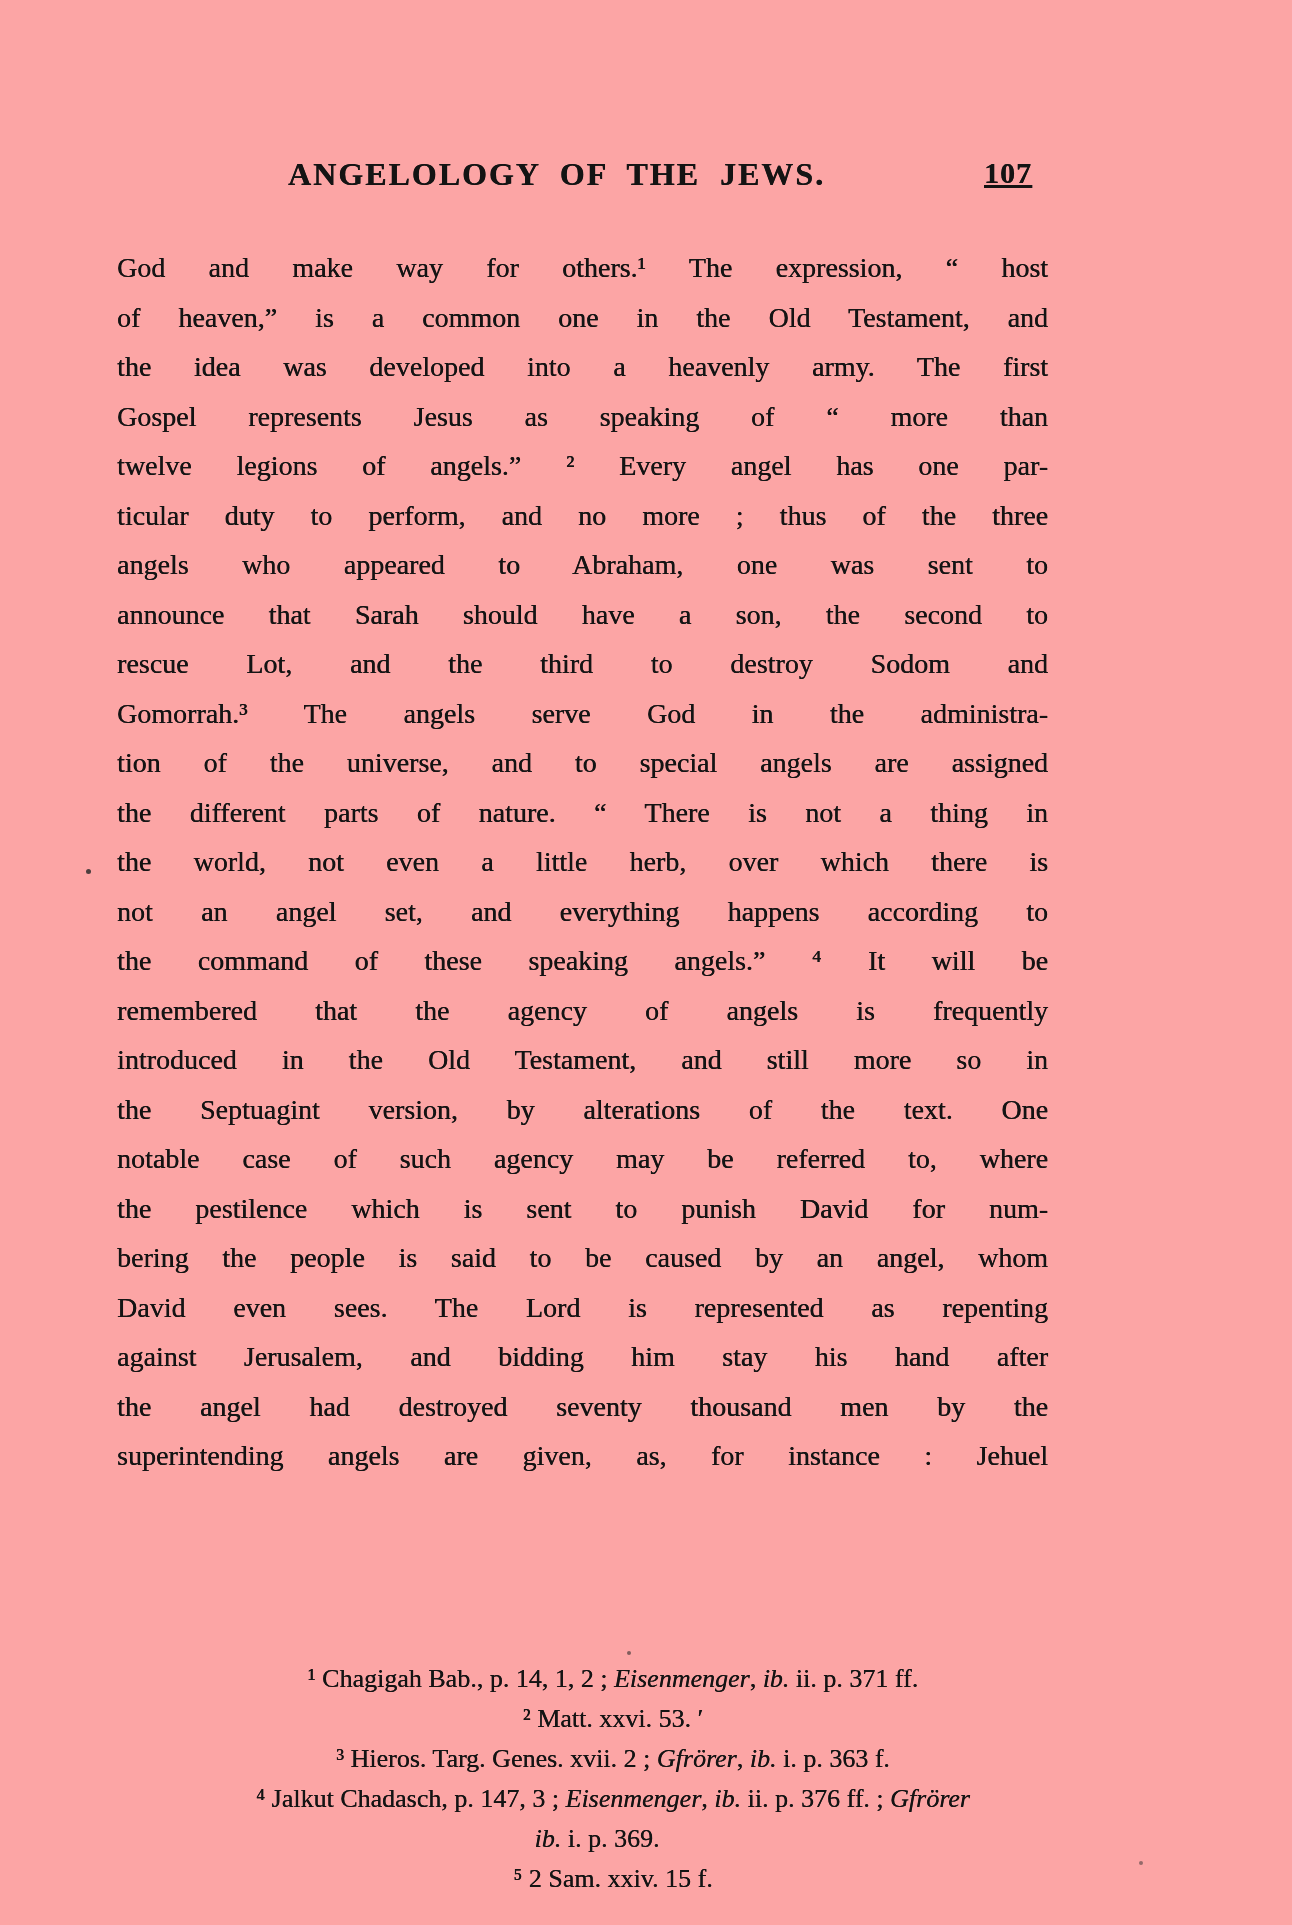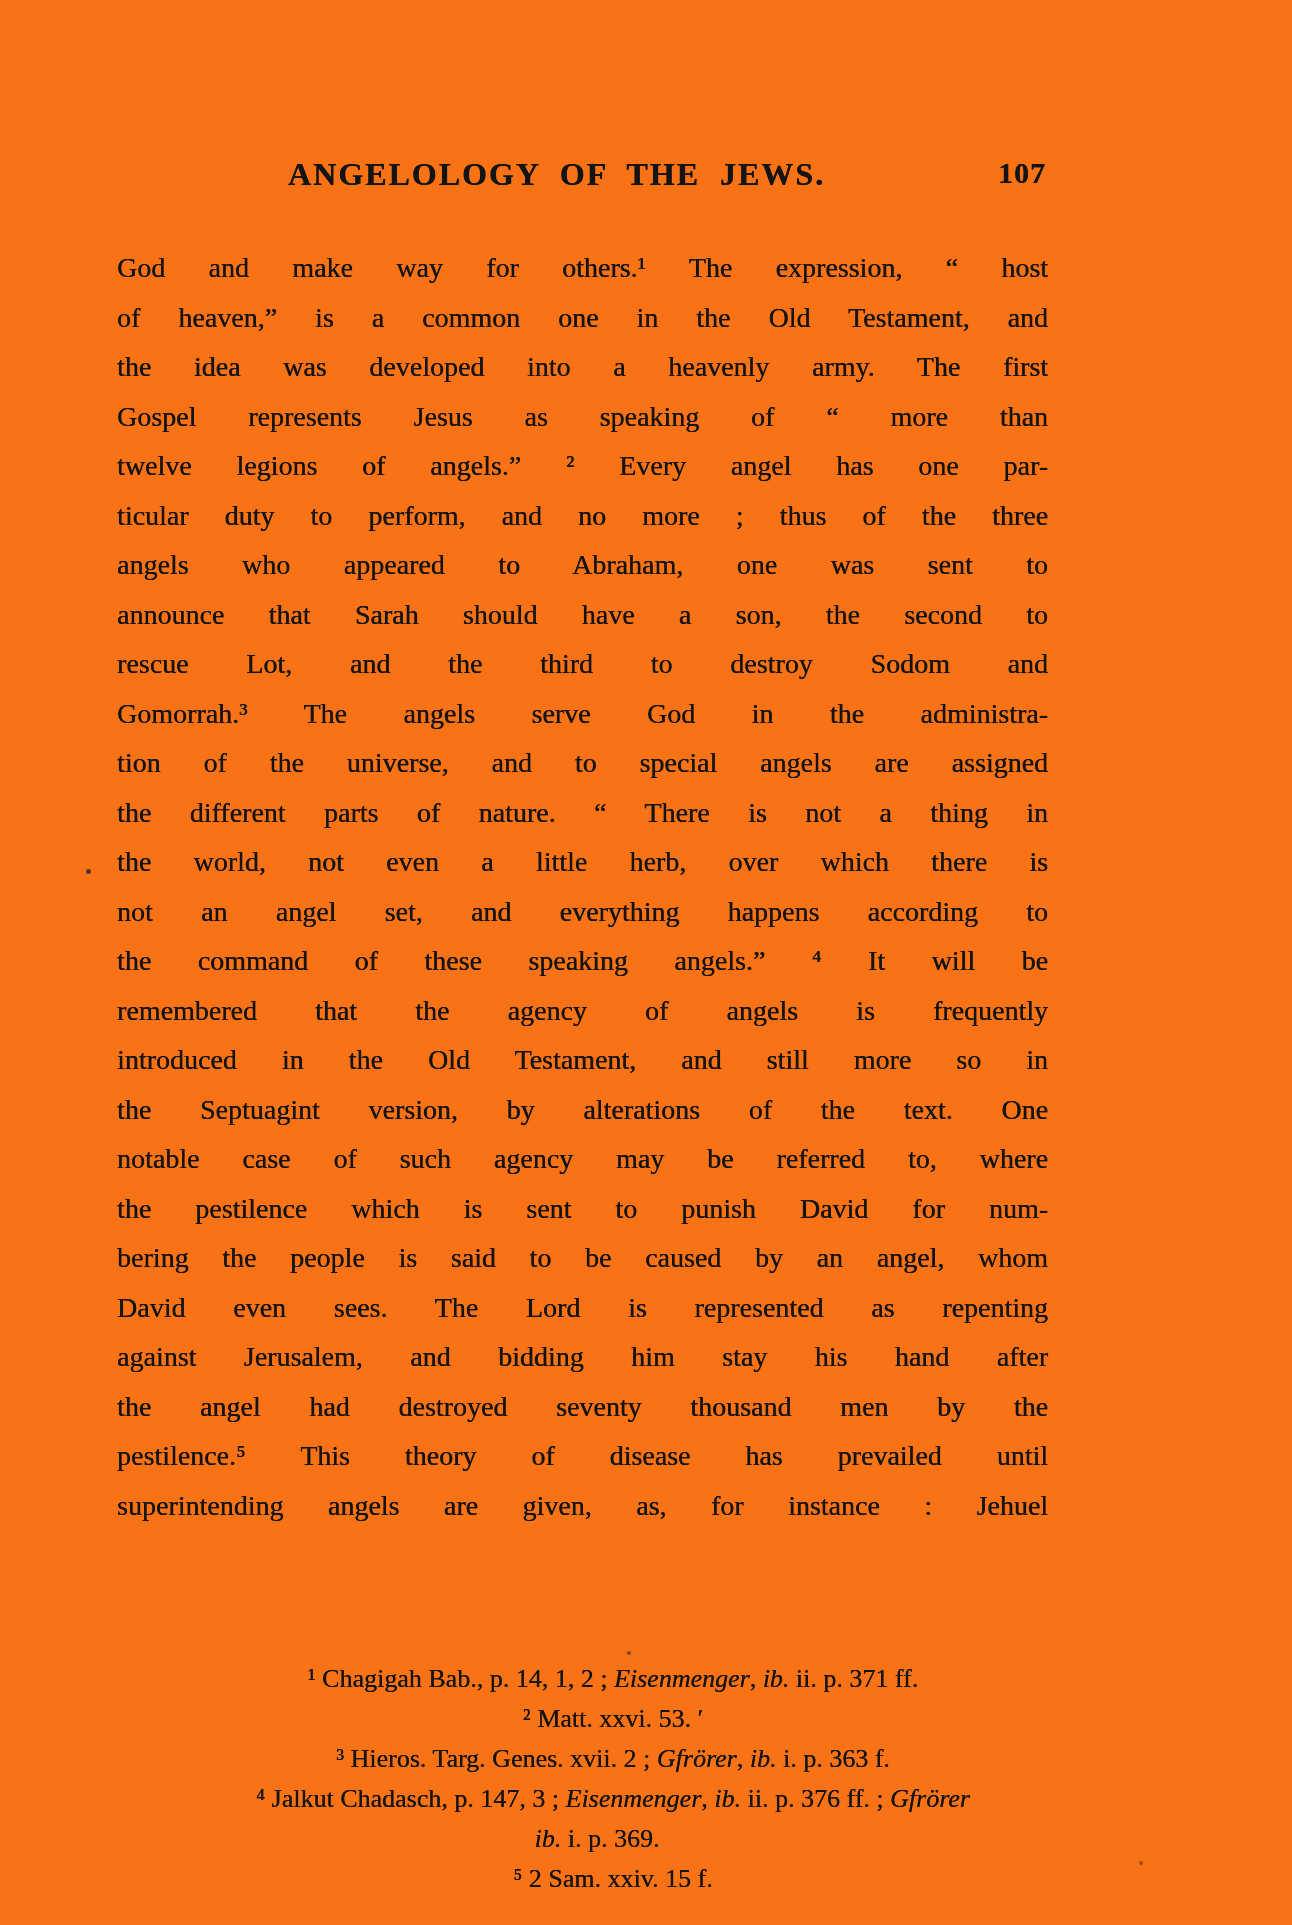--- a/index.html
+++ b/index.html
@@ -22,24 +22,25 @@
     text-align: center;
     font-size: 32px;
     font-weight: bold;
     letter-spacing: 2px;
     word-spacing: 10px;
     white-space: nowrap;
   }
   .page-number {
     position: absolute;
     top: 156px;
-    right: 246px;
+    right: 260px;
     font-size: 30px;
     font-weight: bold;
     letter-spacing: 1px;
+    text-decoration: underline;
   }
   .body-text {
     position: absolute;
     top: 243px;
     left: 117px;
     width: 931px;
     font-size: 28px;
     line-height: 49.5px;
   }
   .body-text .line {
@@ -65,21 +66,21 @@
     background: #2d2d2d;
     border-radius: 50%;
   }
   .speck.s1 { left: 86px;  top: 869px;  width: 5px; height: 5px; opacity: .85; }
   .speck.s2 { left: 627px; top: 1651px; width: 4px; height: 4px; opacity: .6; }
   .speck.s3 { left: 1139px; top: 1861px; width: 4px; height: 4px; opacity: .5; }
 </style>
 </head>
 <body>
 
-<div class="page" style="background: #f97316; color: rgb(20, 20, 20);">
+<div class="page" style="background: #fca5a5; color: rgb(20, 20, 20);">
 
   <div class="running-header">ANGELOLOGY OF THE JEWS.</div>
 
   <div class="page-number">107</div>
 
   <div class="body-text">
       <div class="line">God and make way for others.¹  The expression, “ host</div>
       <div class="line">of heaven,” is a common one in the Old Testament, and</div>
       <div class="line">the idea was developed into a heavenly army.  The first</div>
       <div class="line">Gospel represents Jesus as speaking of “ more than</div>
@@ -96,21 +97,20 @@
       <div class="line">the command of these speaking angels.” ⁴  It will be</div>
       <div class="line">remembered that the agency of angels is frequently</div>
       <div class="line">introduced in the Old Testament, and still more so in</div>
       <div class="line">the Septuagint version, by alterations of the text.  One</div>
       <div class="line">notable case of such agency may be referred to, where</div>
       <div class="line">the pestilence which is sent to punish David for num-</div>
       <div class="line">bering the people is said to be caused by an angel, whom</div>
       <div class="line">David even sees.  The Lord is represented as repenting</div>
       <div class="line">against Jerusalem, and bidding him stay his hand after</div>
       <div class="line">the angel had destroyed seventy thousand men by the</div>
-      <div class="line">pestilence.⁵  This theory of disease has prevailed until</div>
       <div class="line">superintending angels are given, as, for instance : Jehuel</div>
     </div>
 
   <div class="footnotes">
       <div class="fn-line indent"><span>¹ Chagigah Bab., p. 14, 1, 2 ; </span><span class="it">Eisenmenger</span><span>, </span><span class="it">ib.</span><span> ii. p. 371 ff.</span></div>
       <div class="fn-line indent"><span>² Matt. xxvi. 53. ′</span></div>
       <div class="fn-line indent"><span>³ Hieros. Targ. Genes. xvii. 2 ; </span><span class="it">Gfrörer</span><span>, </span><span class="it">ib.</span><span> i. p. 363 f.</span></div>
       <div class="fn-line indent"><span>⁴ Jalkut Chadasch, p. 147, 3 ; </span><span class="it">Eisenmenger</span><span>, </span><span class="it">ib.</span><span> ii. p. 376 ff. ; </span><span class="it">Gfrörer</span></div>
       <div class="fn-line"><span class="it">ib.</span><span> i. p. 369.</span></div>
       <div class="fn-line indent"><span>⁵ 2 Sam. xxiv. 15 f.</span></div>

